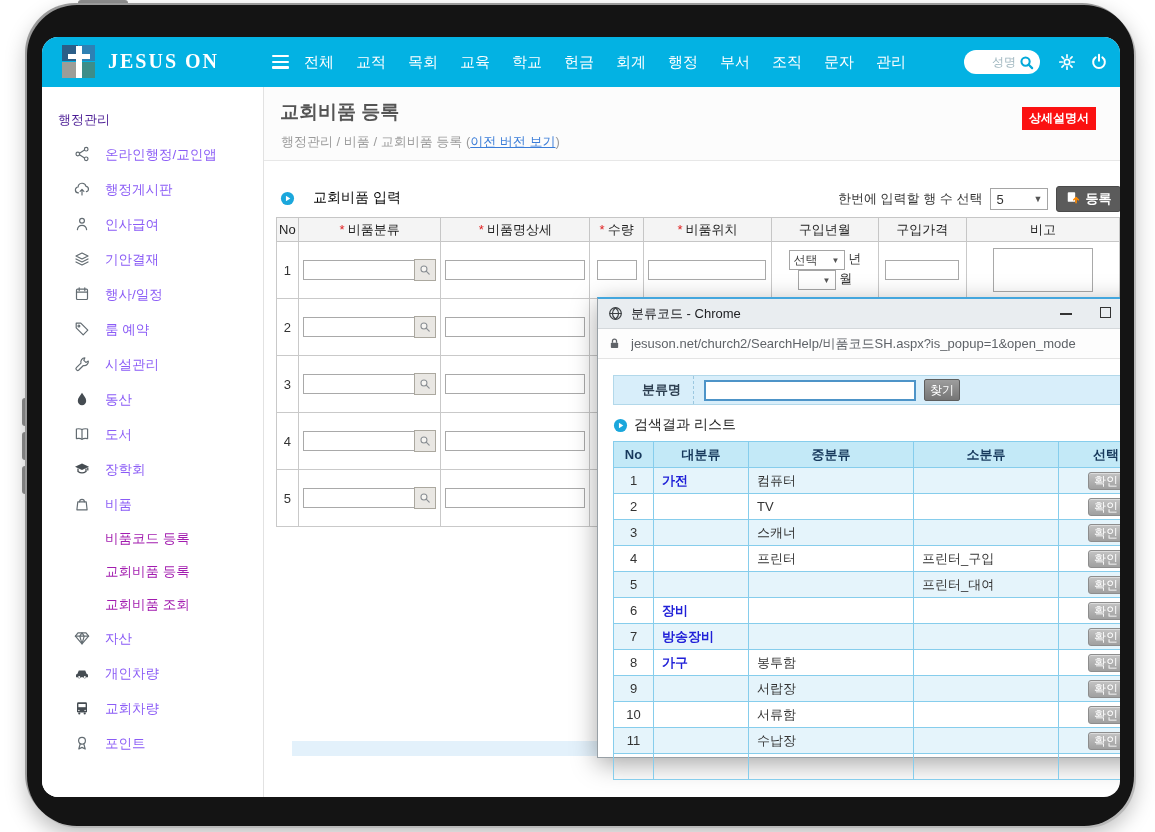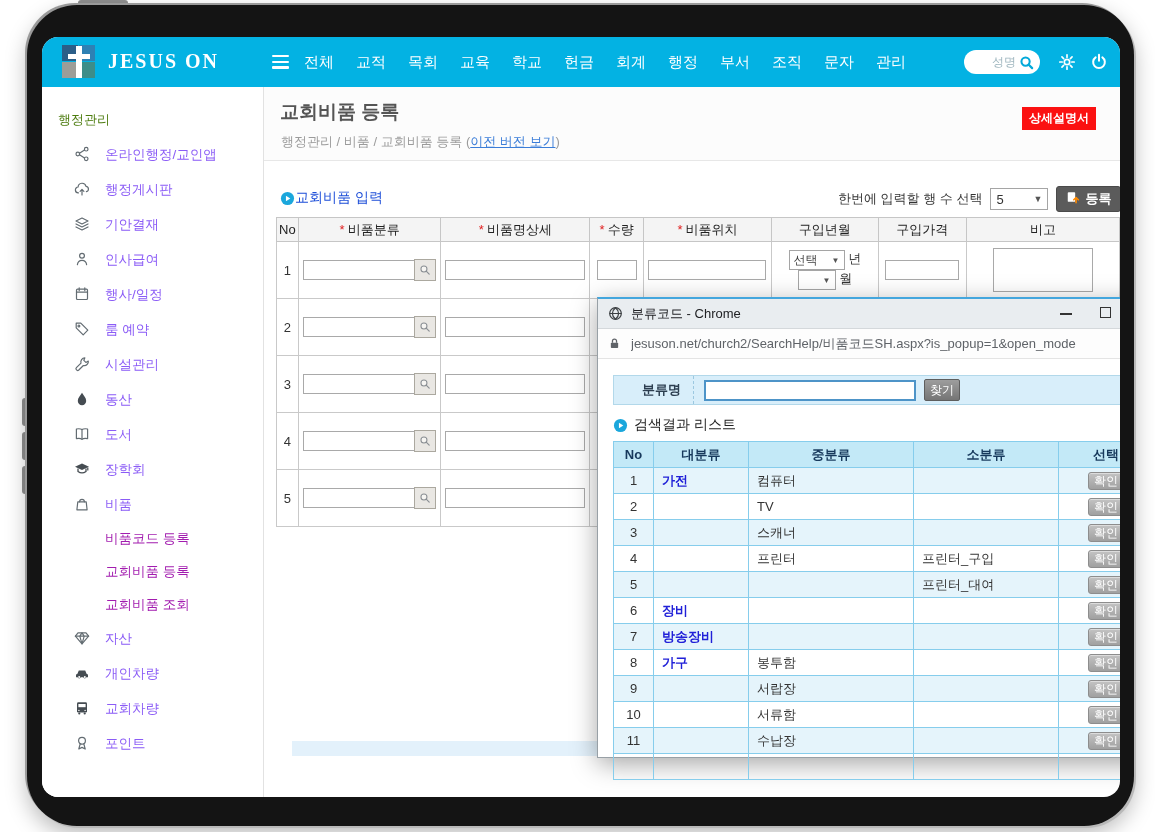--- a/index.html
+++ b/index.html
@@ -31,34 +31,34 @@
   .nav { position:absolute; left:262px; top:0; height:50px; display:flex; align-items:center; gap:22px; }
   .nav span { color:#fff; font-size:15px; cursor:pointer; white-space:nowrap; }
   .hdr-search { position:absolute; left:922px; top:13px; width:76px; height:24px; background:#fff; border-radius:12px;
                 display:flex; align-items:center; justify-content:flex-end; padding:0 6px; }
   .hdr-search input { width:40px; border:none; outline:none; font-size:12px; color:#666; text-align:right; background:transparent; }
   .hdr-search input::placeholder { color:#9fb6bf; }
   .hdr-ico { position:absolute; top:16px; cursor:pointer; }
 
   
   .sidebar { position:absolute; left:0; top:50px; width:222px; height:710px; background:#fff; border-right:1px solid #e2e2e2; }
-  .sb-section { margin:24px 0 8px 16px; color:#4d7c0f; font-size:13px; }
+  .sb-section { margin:24px 0 8px 16px; color:#4c1d95; font-size:13px; }
   .sb-item { display:flex; align-items:center; height:35px; padding-left:32px; cursor:pointer; color:#8b5cf6; font-size:13.5px; }
   .sb-item .ic { width:17px; height:17px; margin-right:14px; display:inline-flex; }
   .sb-sub { height:33px; padding-left:63px; display:flex; align-items:center; cursor:pointer; color:#a21caf; font-size:13.5px; }
 
   
   .main { position:absolute; left:222px; top:50px; width:856px; height:710px; }
   .page-head { position:absolute; left:0; top:0; width:900px; height:74px; background:#fcfcfc; border-bottom:1px solid #e7e7e7; }
   .page-title { position:absolute; left:16px; top:12px; font-size:19px; font-weight:bold; color:#555; }
   .breadcrumb { position:absolute; left:17px; top:46px; font-size:13px; color:#9b9b9b; }
   .breadcrumb a { color:#3b7dd8; text-decoration:underline; cursor:pointer; }
   .manual-btn { position:absolute; left:758px; top:20px; background:#fb1111; color:#fff; font-size:12px; font-weight:bold;
                 padding:3px 7px; border:none; cursor:pointer; }
-  .section-head { position:absolute; left:16px; top:102px; display:flex; align-items:center; gap:0; font-size:14px; color:#1d4ed8; }
+  .section-head { position:absolute; left:16px; top:102px; display:flex; align-items:center; gap:18px; font-size:14px; color:#000000; }
   .rowsel { position:absolute; top:99px; left:574px; display:flex; align-items:center; gap:8px; font-size:13px; color:#333; white-space:nowrap; }
   .selbox { display:inline-flex; justify-content:space-between; align-items:center; width:58px; height:22px;
             border:1px solid #a5a5a5; background:#fff; padding:0 5px; font-size:13px; color:#333; cursor:pointer; }
   .selbox .arr { font-size:9px; color:#555; }
   .reg-btn { display:inline-flex; gap:5px; background:#5b5b5b; color:#fff; border:1px solid #4a4a4a;
              border-radius:3px; font-size:13px; font-weight:bold; padding:3px 9px; cursor:pointer; }
 
   
   .grid-wrap { position:absolute; left:12px; top:130px; }
   table.grid { border-collapse:collapse; table-layout:fixed; background:#fff; }
@@ -186,34 +186,34 @@
                 <svg width="16" height="16" viewBox="0 0 16 16" fill="none" stroke="#636c72" stroke-width="1.2" stroke-linecap="round" stroke-linejoin="round">
                   <path d="M4.5 11.8a2.9 2.9 0 0 1-.4-5.8A4 4 0 0 1 12 5.4a2.7 2.7 0 0 1 .4 5.3"></path>
                   <path d="M8 14V8.6M6.1 10.3 8 8.4l1.9 1.9"></path>
                 </svg>
               </span>
               <span>행정게시판</span>
             </div>
             <div class="sb-item">
               <span class="ic">
                 <svg width="16" height="16" viewBox="0 0 16 16" fill="none" stroke="#636c72" stroke-width="1.2" stroke-linecap="round" stroke-linejoin="round">
+                  <circle cx="8" cy="4.8" r="2.4"></circle>
+                  <path d="M3.4 13.6c.4-2.8 2.2-4.2 4.6-4.2s4.2 1.4 4.6 4.2"></path>
+                </svg>
+              </span>
+              <span>인사급여</span>
+            </div>
+            <div class="sb-item">
+              <span class="ic">
+                <svg width="16" height="16" viewBox="0 0 16 16" fill="none" stroke="#636c72" stroke-width="1.2" stroke-linecap="round" stroke-linejoin="round">
                   <path d="M8 2 14 5 8 8 2 5Z"></path>
                   <path d="M2 8l6 3 6-3M2 11l6 3 6-3"></path>
                 </svg>
               </span>
               <span>기안결재</span>
-            </div>
-            <div class="sb-item">
-              <span class="ic">
-                <svg width="16" height="16" viewBox="0 0 16 16" fill="none" stroke="#636c72" stroke-width="1.2" stroke-linecap="round" stroke-linejoin="round">
-                  <circle cx="8" cy="4.8" r="2.4"></circle>
-                  <path d="M3.4 13.6c.4-2.8 2.2-4.2 4.6-4.2s4.2 1.4 4.6 4.2"></path>
-                </svg>
-              </span>
-              <span>인사급여</span>
             </div>
             <div class="sb-item">
               <span class="ic">
                 <svg width="16" height="16" viewBox="0 0 16 16" fill="none" stroke="#636c72" stroke-width="1.2" stroke-linecap="round" stroke-linejoin="round">
                   <rect x="2.5" y="3.2" width="11" height="10.3" rx="1"></rect>
                   <path d="M2.5 6.2h11M5.2 1.8v2.8M10.8 1.8v2.8"></path>
                 </svg>
               </span>
               <span>행사/일정</span>
             </div>

